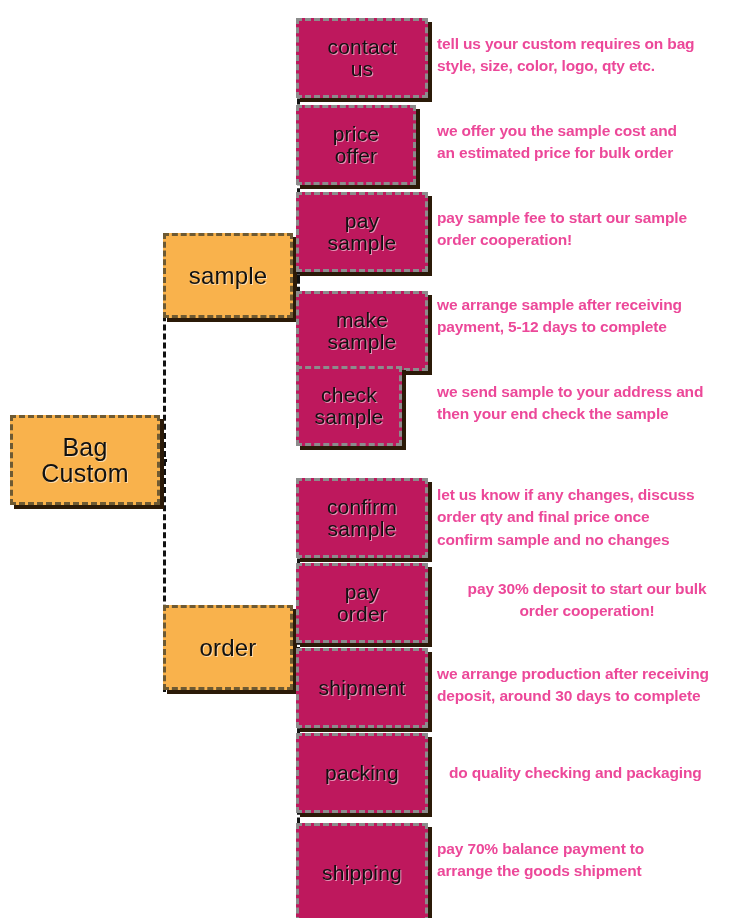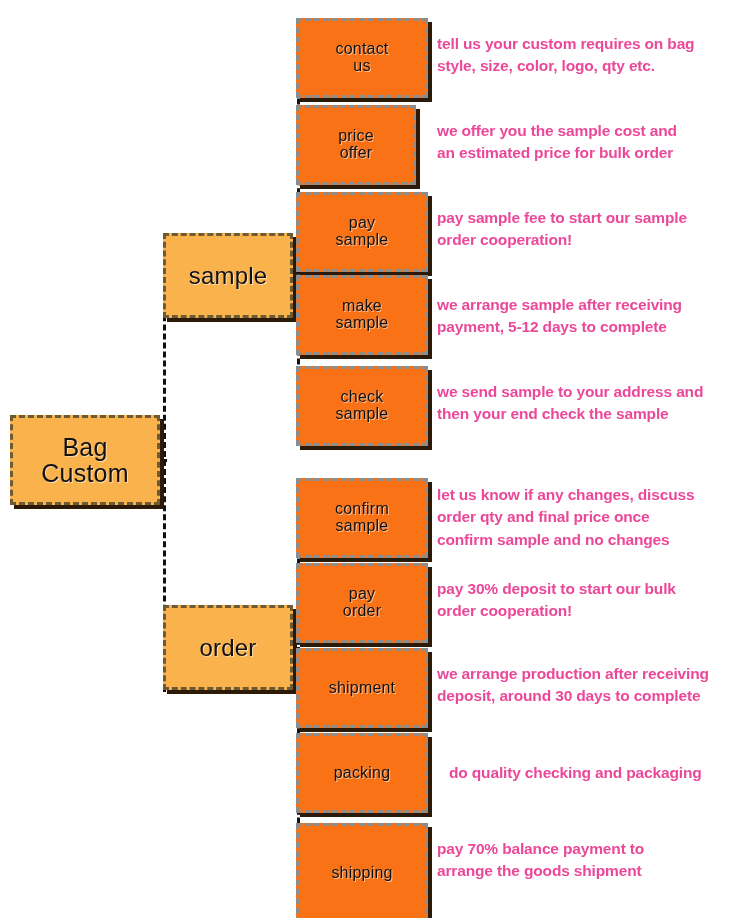--- a/index.html
+++ b/index.html
@@ -10,28 +10,28 @@
     font-family:"Liberation Sans","DejaVu Sans",sans-serif;
     overflow:hidden;
   }
   #canvas{position:relative;width:750px;height:918px;background:#fff;}
 
   
   .node{
     position:absolute;
     box-sizing:border-box;
     border:3px dashed #8c8c8c;
-    background:#f97316;
+    background:#be185d;
     box-shadow:4px 4px 0 0 #2b1a08;
     display:flex;
     align-items:center;
     justify-content:center;
     text-align:center;
     color:#111;
-    font-size:16px;
+    font-size:21px;
     line-height:1.05;
     letter-spacing:.2px;
     text-shadow:1px 1px 0 rgba(255,255,255,.55);
   }
   .node .lbl{display:block;white-space:pre-line;}
 
   
   .node.branch{
     background:#f9b24c;
     border:3px dashed #6e5a33;
@@ -112,47 +112,47 @@
   <div class="desc" style="left:437px;top:120px;">we offer you the sample cost and
 an estimated price for bulk order</div>
 
   <div class="node" style="left:296px;top:192px;width:132px;height:80px;">
     <span class="lbl">pay
 sample</span>
   </div>
   <div class="desc" style="left:437px;top:207px;">pay sample fee to start our sample
 order cooperation!</div>
 
-  <div class="node" style="left:296px;top:275px;width:132px;height:80px;">
+  <div class="node" style="left:296px;top:291px;width:132px;height:80px;">
     <span class="lbl">make
 sample</span>
   </div>
   <div class="desc" style="left:437px;top:294px;">we arrange sample after receiving
 payment, 5-12 days to complete</div>
 
-  <div class="node" style="left:296px;top:366px;width:132px;height:80px;">
+  <div class="node" style="left:296px;top:366px;width:106px;height:80px;">
     <span class="lbl">check
 sample</span>
   </div>
   <div class="desc" style="left:437px;top:381px;">we send sample to your address and
 then your end check the sample</div>
 
   <div class="node" style="left:296px;top:478px;width:132px;height:80px;">
     <span class="lbl">confirm
 sample</span>
   </div>
   <div class="desc" style="left:437px;top:484px;">let us know if any changes, discuss
 order qty and final price once
 confirm sample and no changes</div>
 
   <div class="node" style="left:296px;top:563px;width:132px;height:80px;">
     <span class="lbl">pay
 order</span>
   </div>
-  <div class="desc" style="left:437px;top:578px;">pay 30% deposit to start our bulk
+  <div class="desc" style="left:437px;top:578px;text-align:center;">pay 30% deposit to start our bulk
 order cooperation!</div>
 
   <div class="node" style="left:296px;top:648px;width:132px;height:80px;">
     <span class="lbl">shipment</span>
   </div>
   <div class="desc" style="left:437px;top:663px;">we arrange production after receiving
 deposit, around 30 days to complete</div>
 
   <div class="node" style="left:296px;top:733px;width:132px;height:80px;">
     <span class="lbl">packing</span>

